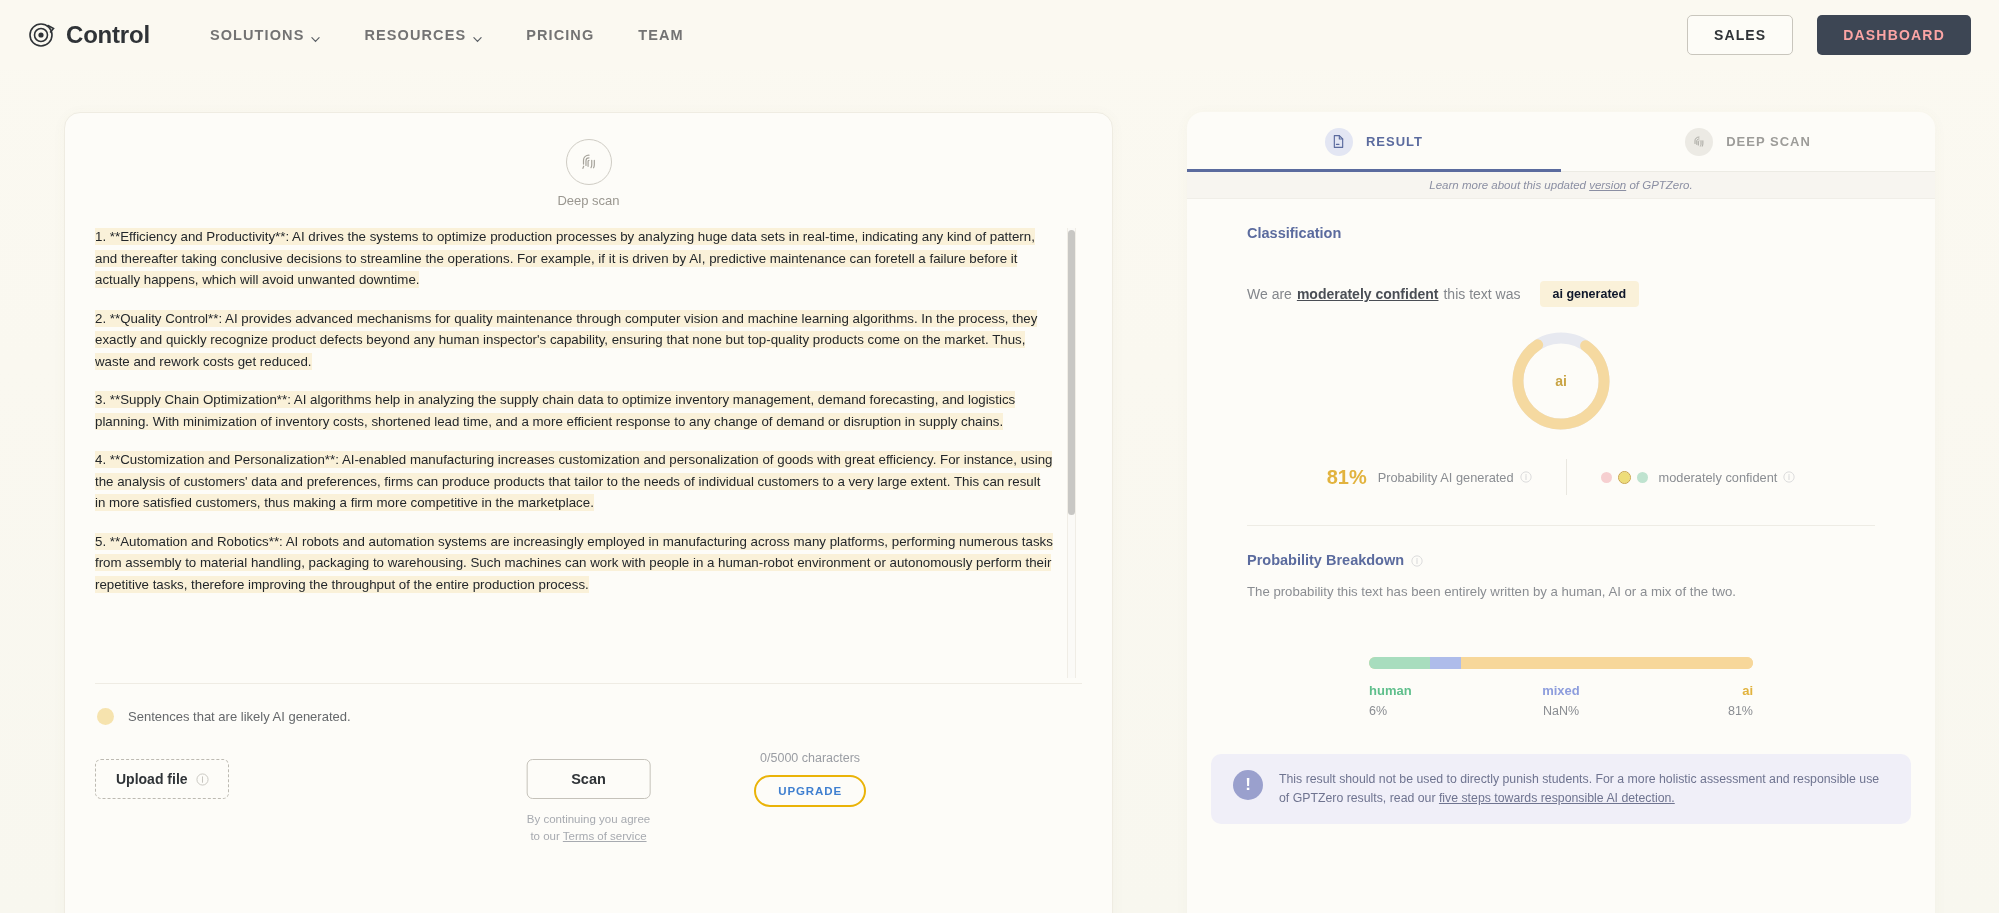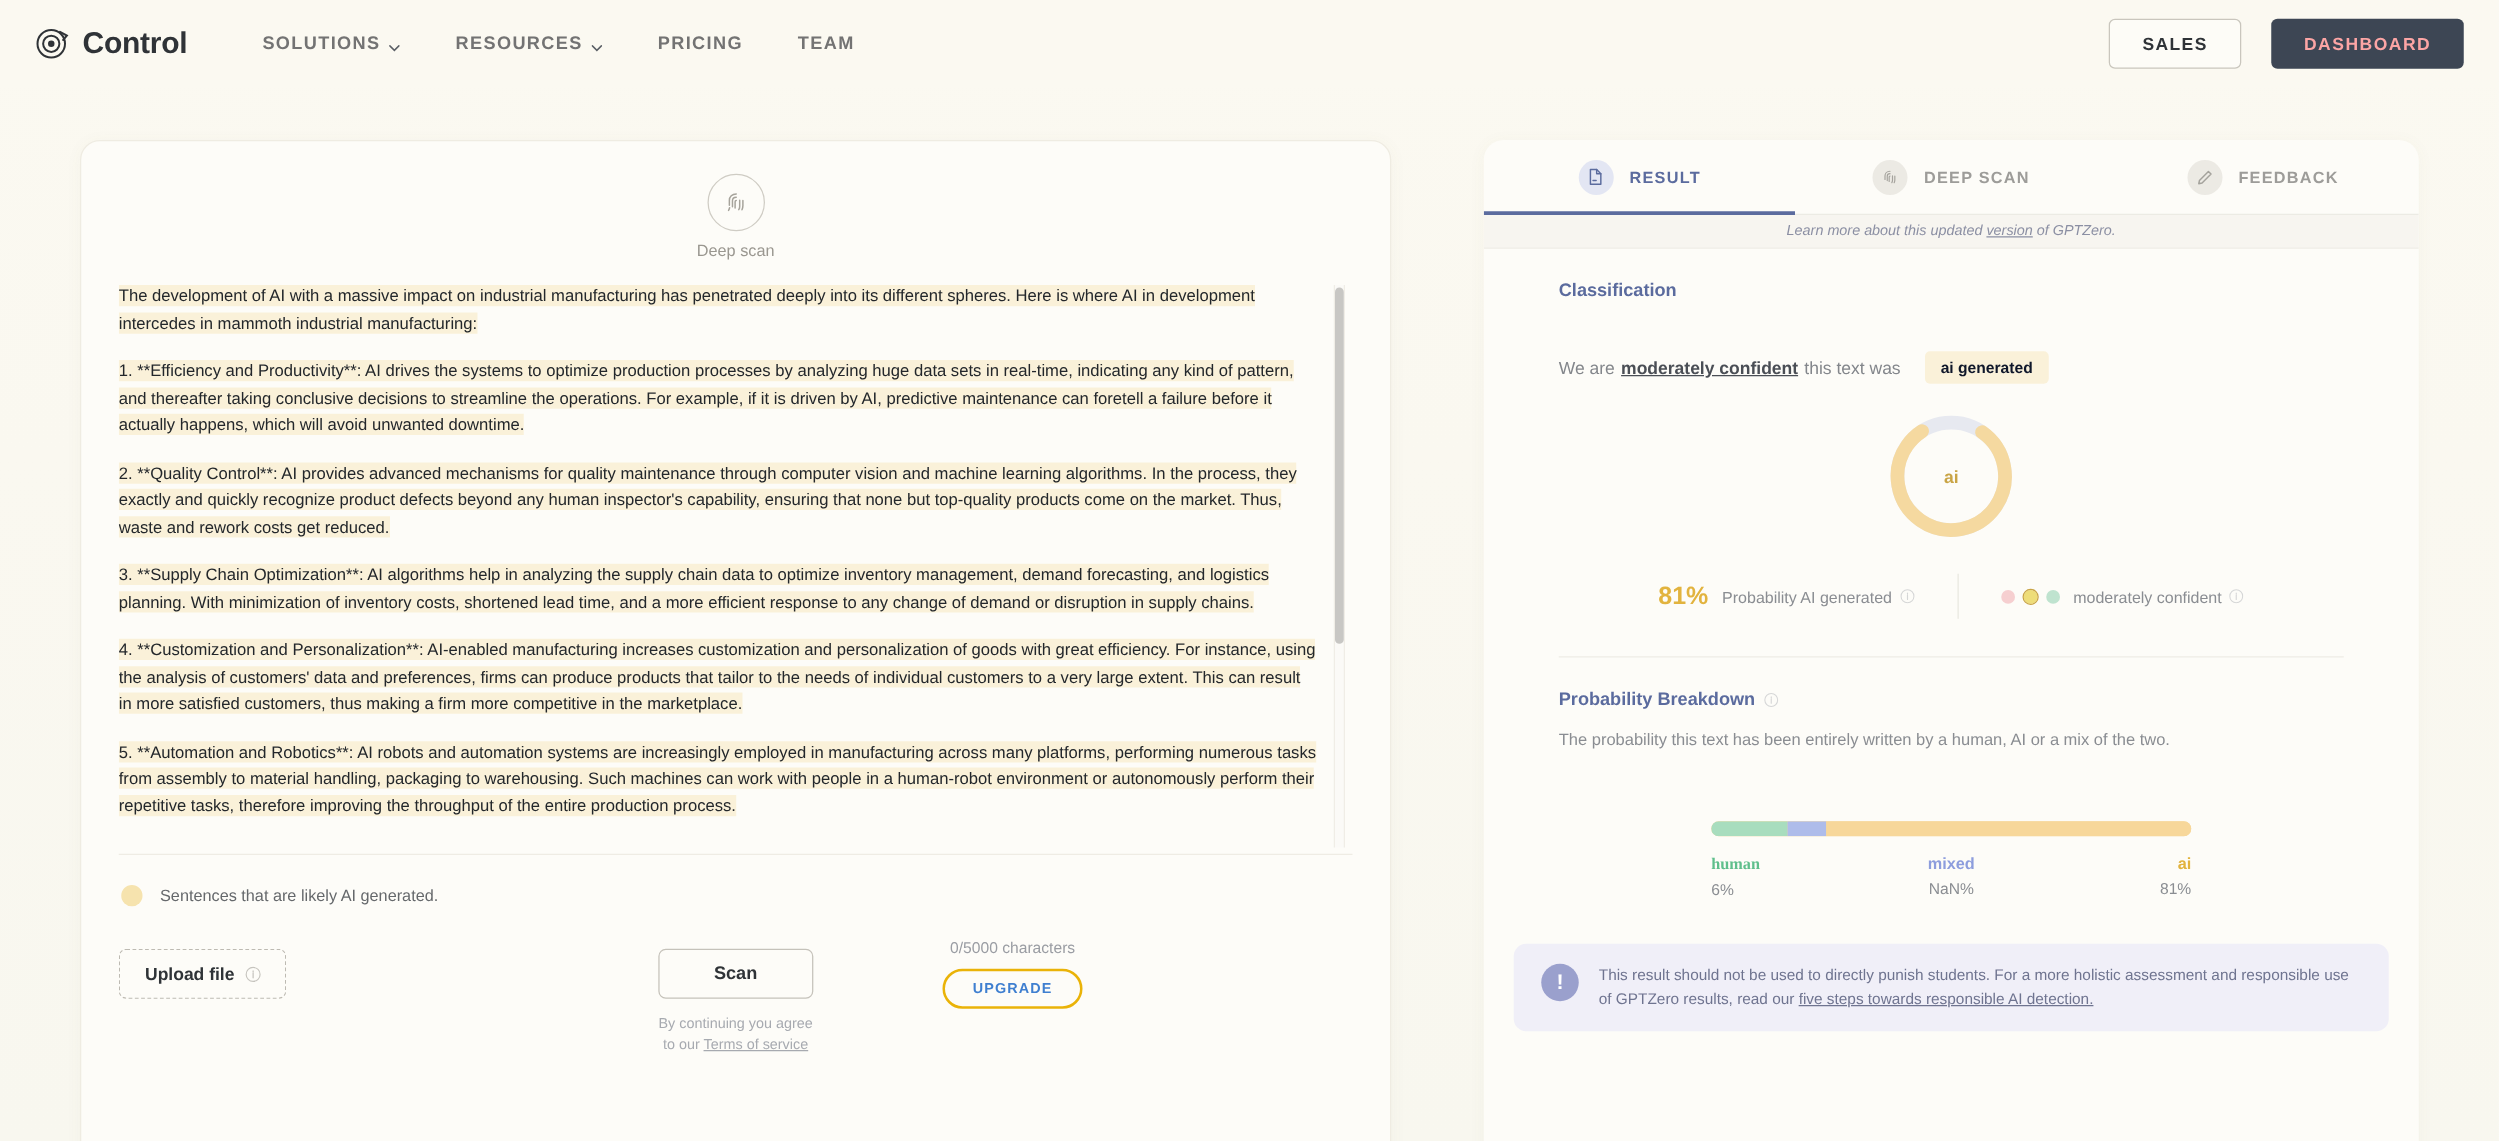--- a/index.html
+++ b/index.html
@@ -217,21 +217,21 @@
   .seg-human { background: #a8ddbe; }
   .seg-mixed { background: #aebcea; }
   .seg-ai { background: #f7d79a; flex: 1; }
   .bar-labels { display: flex; margin-top: 14px; }
   .bl { flex: 1; display: flex; flex-direction: column; gap: 6px; }
   .bl.l { align-items: flex-start; }
   .bl.c { align-items: center; }
   .bl.r { align-items: flex-end; }
   .bl-name { font-size: 13px; font-weight: 700; }
   .bl-val { font-size: 12.5px; color: #8a8d92; }
-  .c-human { color: #5fbf8c; font-family: Liberation Serif, serif; }
+  .c-human { color: #5fbf8c; }
   .c-mixed { color: #8d9ddd; }
   .c-ai { color: #e2b33e; }
 
   .warn {
     margin: 36px 24px 0 24px; background: #f0eff8; border-radius: 10px;
     display: flex; align-items: flex-start; gap: 16px; padding: 16px 22px;
   }
   .warn-ic {
     flex: 0 0 auto; width: 30px; height: 30px; border-radius: 50%;
     background: #9aa0cd; color: #fff; display:flex; align-items:center; justify-content:center;
@@ -300,21 +300,20 @@
           <path d="M15 10.1v5.3c0 1-.3 2-.8 2.8"></path>
           <path d="M17.8 10.2v4.7c0 1.2-.3 2.4-.8 3.4"></path>
           <path d="M6.2 16.6c-.2.9-.5 1.7-.9 2.3"></path>
         </svg>
       </span>
       <span class="deepscan-label">Deep scan</span>
     </div>
 
     <div class="text-area-wrap">
       <div class="doc-text">
-        <p><span class="hl">The development of AI with a massive impact on industrial manufacturing has penetrated deeply into its different spheres. Here is where AI in development intercedes in mammoth industrial manufacturing:</span></p>
         <p><span class="hl">1. **Efficiency and Productivity**: AI drives the systems to optimize production processes by analyzing huge data sets in real-time, indicating any kind of pattern, and thereafter taking conclusive decisions to streamline the operations. For example, if it is driven by AI, predictive maintenance can foretell a failure before it actually happens, which will avoid unwanted downtime.</span></p>
         <p><span class="hl">2. **Quality Control**: AI provides advanced mechanisms for quality maintenance through computer vision and machine learning algorithms. In the process, they exactly and quickly recognize product defects beyond any human inspector's capability, ensuring that none but top-quality products come on the market. Thus, waste and rework costs get reduced.</span></p>
         <p><span class="hl">3. **Supply Chain Optimization**: AI algorithms help in analyzing the supply chain data to optimize inventory management, demand forecasting, and logistics planning. With minimization of inventory costs, shortened lead time, and a more efficient response to any change of demand or disruption in supply chains.</span></p>
         <p><span class="hl">4. **Customization and Personalization**: AI-enabled manufacturing increases customization and personalization of goods with great efficiency. For instance, using the analysis of customers' data and preferences, firms can produce products that tailor to the needs of individual customers to a very large extent. This can result in more satisfied customers, thus making a firm more competitive in the marketplace.</span></p>
         <p><span class="hl">5. **Automation and Robotics**: AI robots and automation systems are increasingly employed in manufacturing across many platforms, performing numerous tasks from assembly to material handling, packaging to warehousing. Such machines can work with people in a human-robot environment or autonomously perform their repetitive tasks, therefore improving the throughput of the entire production process.</span></p>
       </div>
       <div class="scrollbar-track"></div>
       <div class="scrollbar-thumb"></div>
     </div>
 
@@ -366,28 +365,20 @@
         <span class="tab-ic">
           <svg viewBox="0 0 24 24" width="16" height="16" fill="none" stroke="#a4a29c" stroke-width="1.4" stroke-linecap="round">
             <path d="M12 4.5c-3.6 0-6 2.6-6 5.6v4.2"></path>
               <path d="M12 7.4c-2 0-3.3 1.4-3.3 3.1v5.2"></path>
             <path d="M12 10.2c-.6 0-1 .5-1 1.1v5.4"></path>
               <path d="M15 10.1v5.3c0 1-.3 2-.8 2.8"></path>
             <path d="M17.8 10.2v4.7c0 1.2-.3 2.4-.8 3.4"></path>
           </svg>
         </span>
         <span>DEEP SCAN</span>
-      </div>
-      <div class="tab inactive">
-        <span class="tab-ic">
-          <svg viewBox="0 0 18 18" width="14" height="14" fill="none" stroke="#a4a29c" stroke-width="1.5" stroke-linecap="round" stroke-linejoin="round">
-            <path d="M12.5 2.8l2.7 2.7L6 14.7l-3.4.7.7-3.4z"></path>
-          </svg>
-        </span>
-        <span>FEEDBACK</span>
       </div>
     </div>
 
     <div class="learn-bar">
       <span>Learn more about this updated </span><a href="#">version</a><span> of GPTZero.</span>
     </div>
 
     <div class="panel-body">
 
       <div class="sect">

